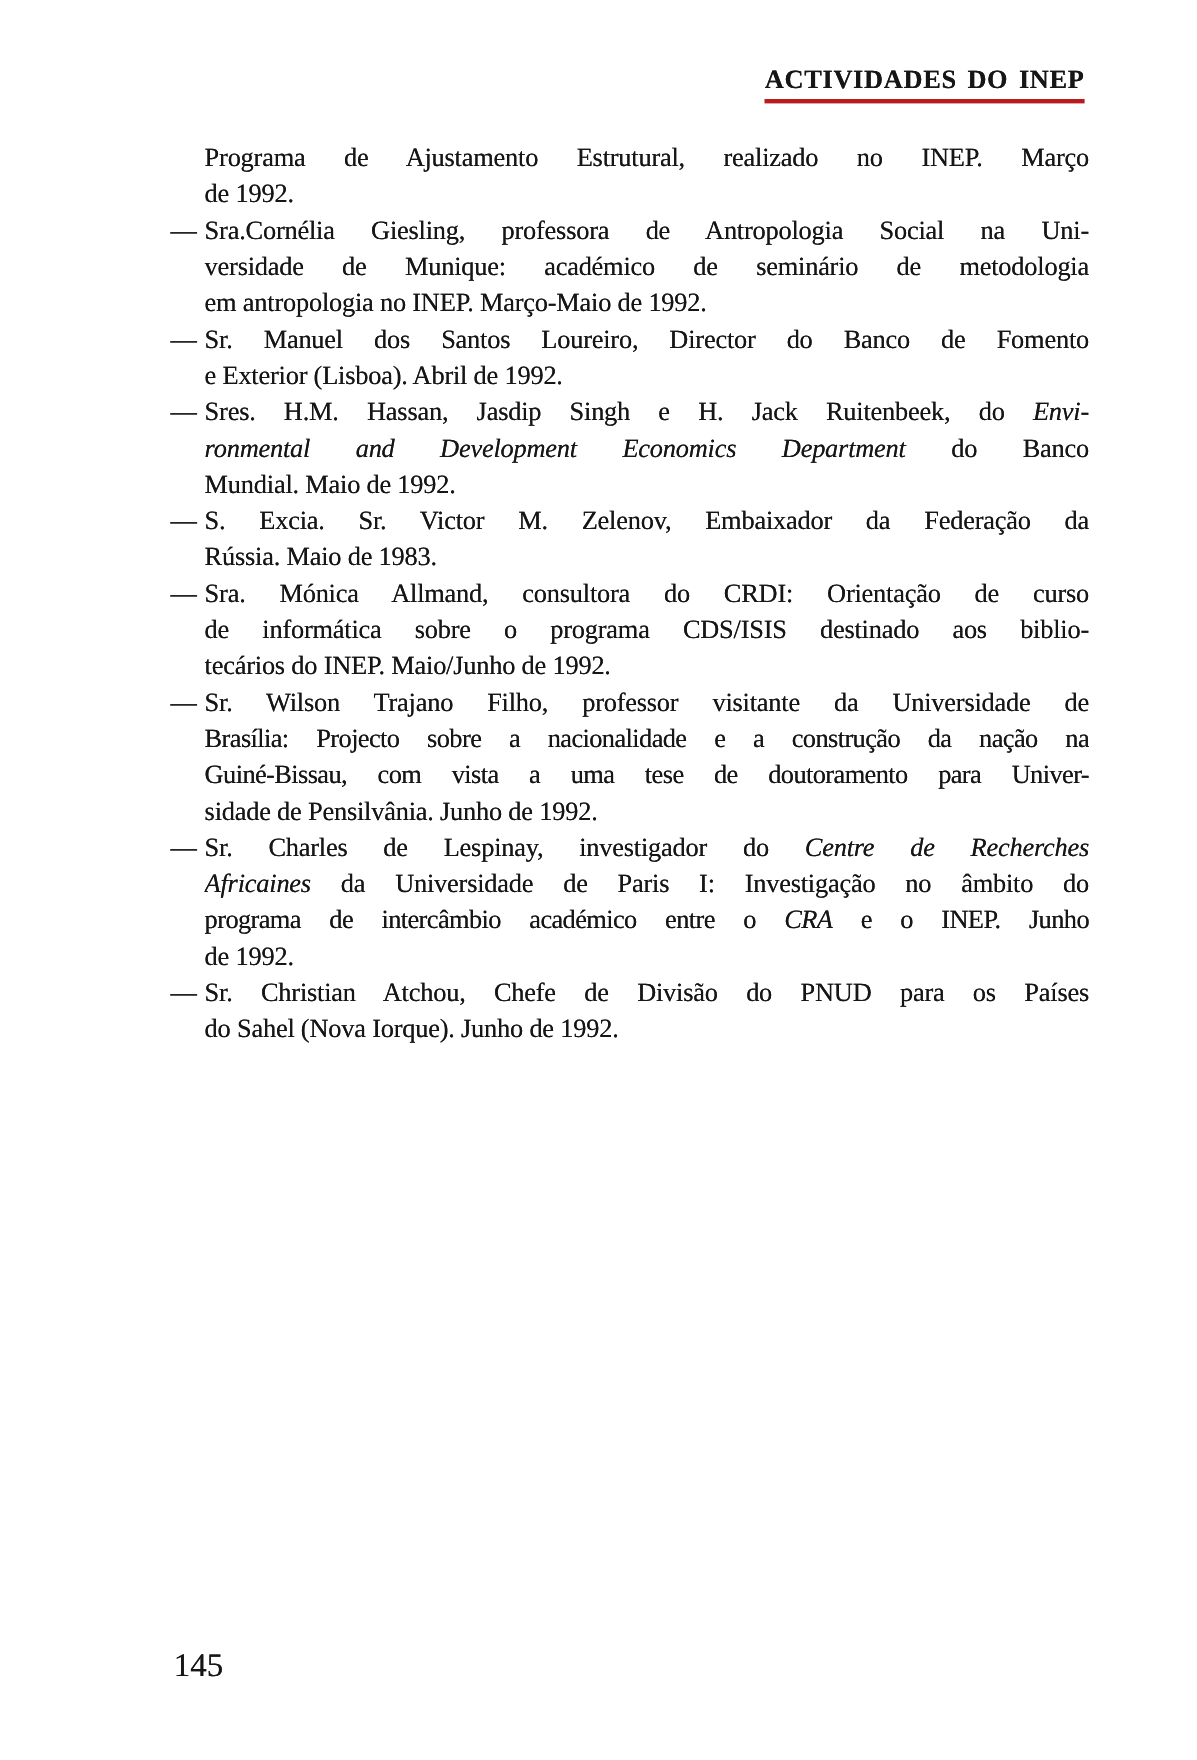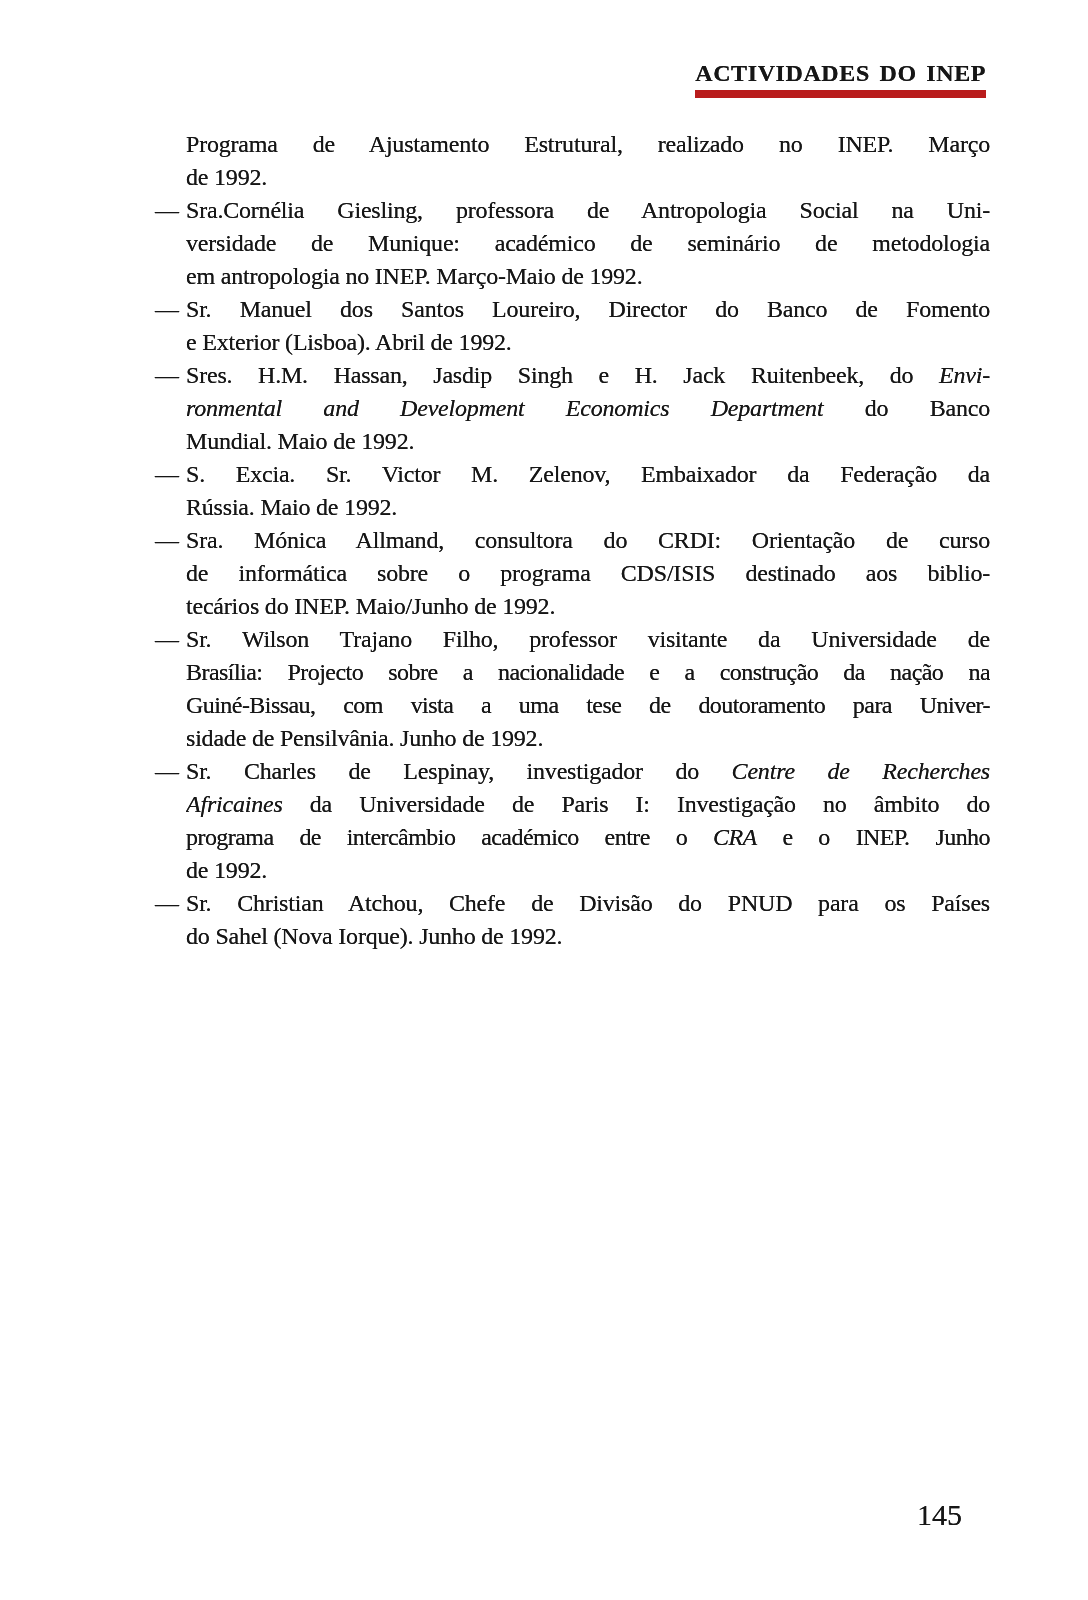--- a/index.html
+++ b/index.html
@@ -15,21 +15,21 @@
   }
   .running-header {
     position: absolute;
     top: 60px;
     right: 102px;
     font-size: 24px;
     font-weight: bold;
     letter-spacing: 0.6px;
     word-spacing: 3px;
     padding-bottom: 3px;
-    border-bottom: 8px solid #b91c1c;
+    border-bottom: 4px solid #b91c1c;
     white-space: nowrap;
   }
   .entries {
     position: absolute;
     left: 186px;
     top: 128px;
     width: 804px;
     font-size: 24px;
     line-height: 33px;
   }
@@ -54,21 +54,21 @@
   .ln.tight {
     letter-spacing: -0.55px;
     word-spacing: -2px;
   }
   .it { font-style: italic; }
   .page-number {
     position: absolute;
     top: 1498px;
     left: 158px;
     width: 804px;
-    text-align: right;
+    text-align: left;
     font-size: 30px;
   }
 </style>
 </head>
 <body>
 
 <div class="page">
   <div class="running-header">ACTIVIDADES DO INEP</div>
 
   <div class="entries">
@@ -89,21 +89,21 @@
       </div>
       <div class="entry">
         <span class="dash">—</span>
         <div class="ln"><span>Sres. H.M. Hassan, Jasdip Singh e H. Jack Ruitenbeek, do </span><span class="it">Envi-</span></div>
         <div class="ln"><span class="it">ronmental and Development Economics Department</span><span> do Banco</span></div>
         <div class="ln last"><span>Mundial. Maio de 1992.</span></div>
       </div>
       <div class="entry">
         <span class="dash">—</span>
         <div class="ln"><span>S. Excia. Sr. Victor M. Zelenov, Embaixador da Federação da</span></div>
-        <div class="ln last"><span>Rússia. Maio de 1992.</span></div>
+        <div class="ln last"><span>Rússia. Maio de 1983.</span></div>
       </div>
       <div class="entry">
         <span class="dash">—</span>
         <div class="ln"><span>Sra. Mónica Allmand, consultora do CRDI: Orientação de curso</span></div>
         <div class="ln"><span>de informática sobre o programa CDS/ISIS destinado aos biblio-</span></div>
         <div class="ln last"><span>tecários do INEP. Maio/Junho de 1992.</span></div>
       </div>
       <div class="entry">
         <span class="dash">—</span>
         <div class="ln"><span>Sr. Wilson Trajano Filho, professor visitante da Universidade de</span></div>

